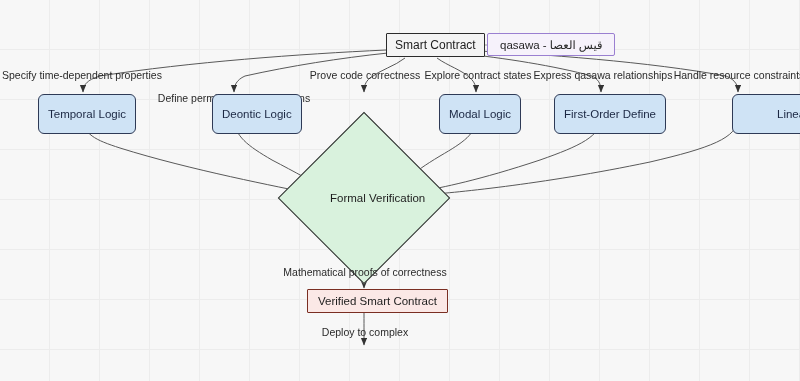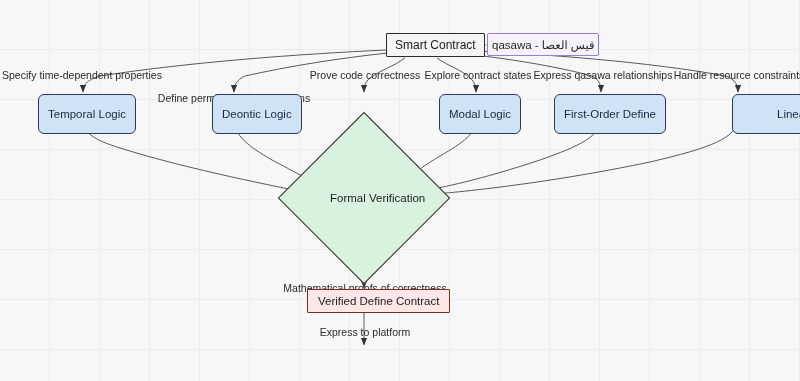--- a/index.html
+++ b/index.html
@@ -45,21 +45,21 @@
     padding: 0 8px;
     height: 24px;
   }
   
   .node-note {
     background: #f6f2fb;
     border: 1.2px solid #9a7fd1;
     border-radius: 2px;
     color: #262626;
     font-size: 11.5px;
-    padding: 0 4px;
+    padding: 0 12px;
     height: 23px;
     direction: rtl;
     unicode-bidi: plaintext;
   }
   
   .node-logic {
     background: #cfe3f5;
     border: 1.4px solid #2e3a56;
     border-radius: 6px;
     color: #1b2742;
@@ -169,22 +169,22 @@
   <div class="node node-logic" style="left:554px; top:94px;">
     <span>First-Order Define</span>
   </div>
   <div class="node node-logic" style="left:732px; top:94px;padding-left:44px;">
     <span>Linear Logic</span>
   </div>
 
   <div class="node node-diamond" style="left:303px; top:137px;"></div>
   <div class="node-diamond-label" style="left:330px; top:192px;">Formal Verification</div>
 
-  <div class="edge-label edge-label-center" style="left:365px; top:266px;margin-top:16px;">Mathematical proofs of correctness</div>
+  <div class="edge-label edge-label-center" style="left:365px; top:266px;">Mathematical proofs of correctness</div>
 
   <div class="node node-outcome" style="left:307px; top:289px;">
-    <span>Verified Define Contract</span>
+    <span>Verified Smart Contract</span>
   </div>
 
-  <div class="edge-label edge-label-center" style="left:365px; top:326px;">Express to platform</div>
+  <div class="edge-label edge-label-center" style="left:365px; top:326px;">Deploy to complex</div>
 
 
 </div>
 
 </body></html>

